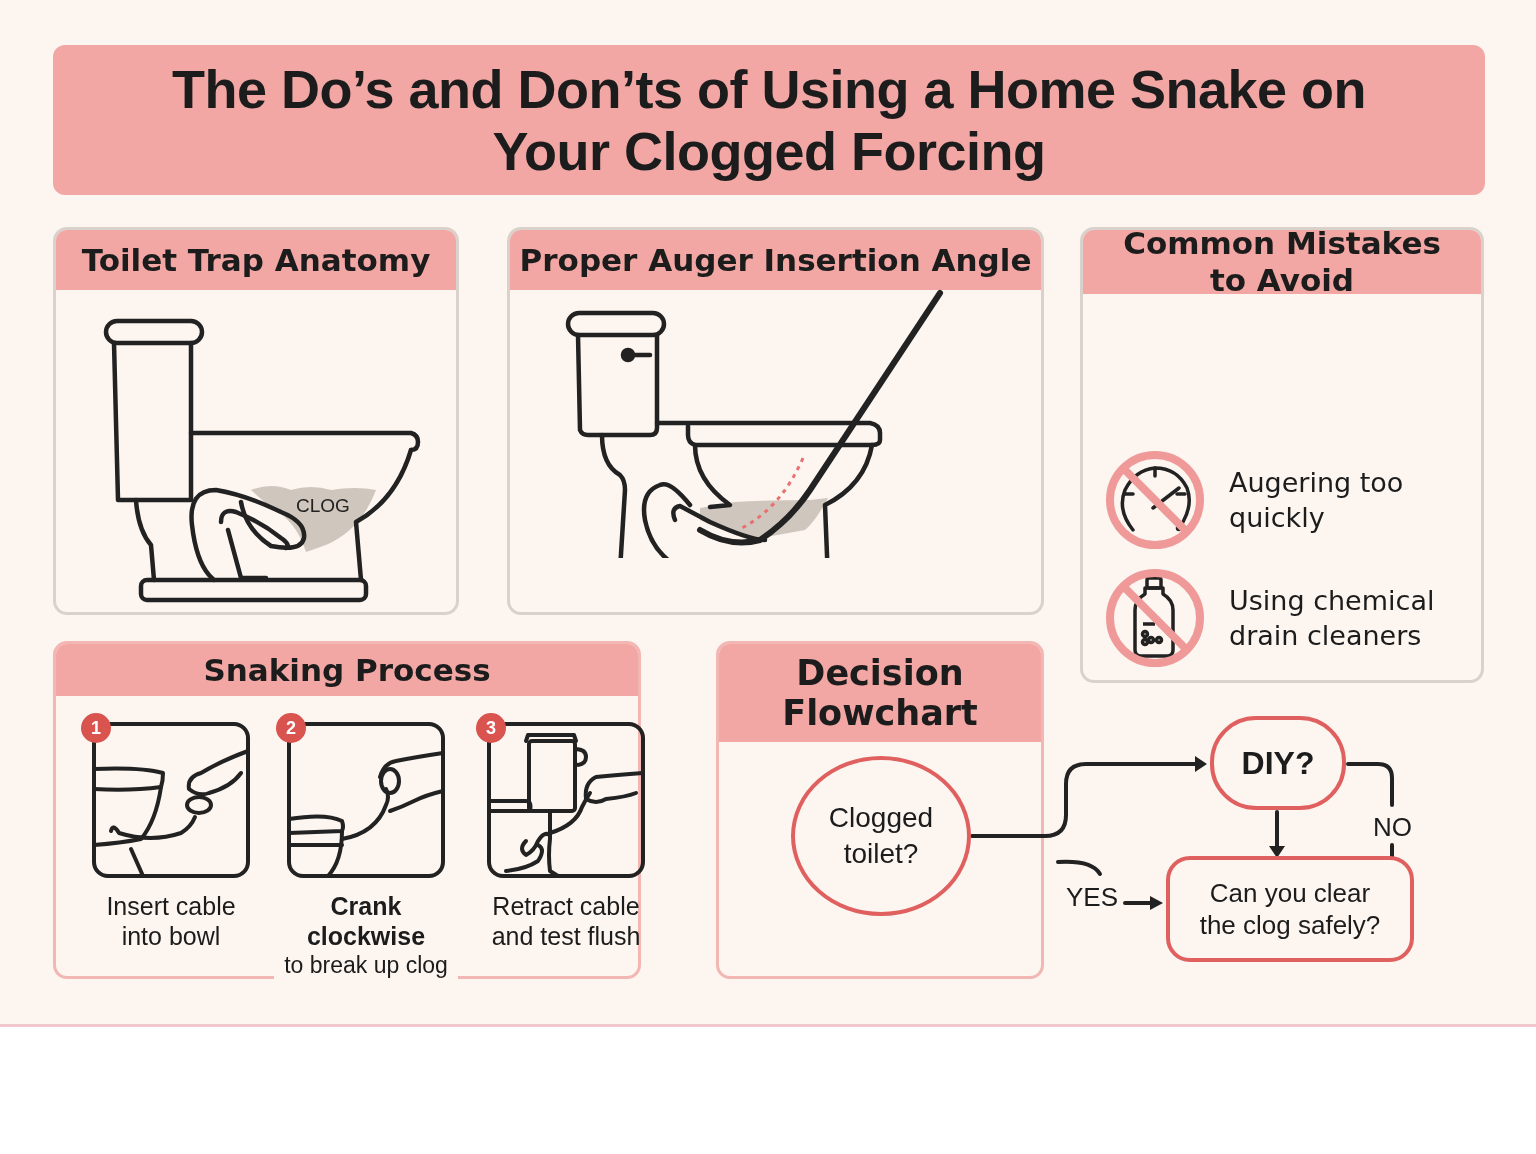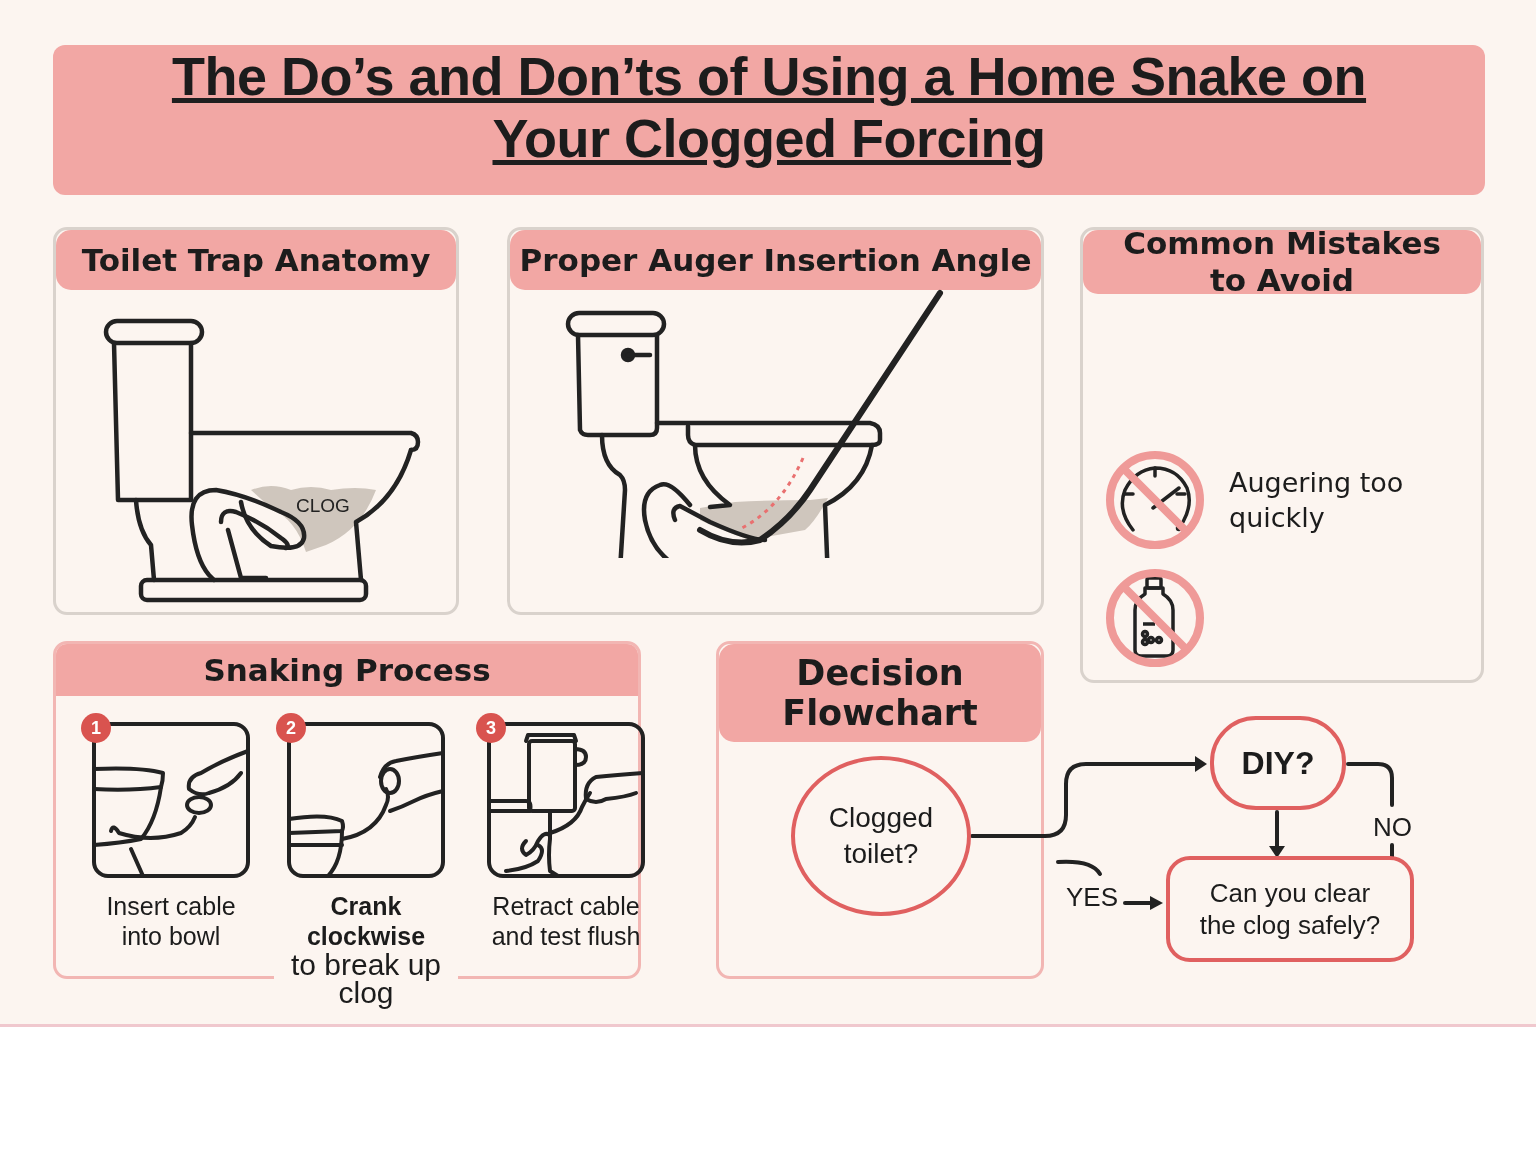--- a/index.html
+++ b/index.html
@@ -13,37 +13,36 @@
     position: absolute; left: 0; top: 0; width: 1536px; height: 1024px;
     background: #fcf5f0;
   }
   .bottom-rule {
     position: absolute; left: 0; top: 1024px; width: 1536px; height: 3px;
     background: #f0c8ce;
   }
   .title-banner {
     position: absolute; left: 53px; top: 45px; width: 1432px; height: 150px;
     background: #f2a7a4; border-radius: 12px;
-    display: flex; align-items: flex-start; justify-content: center; text-align: center; text-decoration: underline;
+    display: flex; align-items: center; justify-content: center; text-align: center;
   }
   .title-banner h1 {
     margin: 0; font-size: 54px; line-height: 62px; font-weight: bold;
     letter-spacing: -0.5px; color: #1c1c1c;
     font-family: "Liberation Sans", sans-serif;
   }
   .panel {
     position: absolute; background: #fcf5f0;
     border: 3px solid #d9d2cc; border-radius: 14px; overflow: hidden;
     box-sizing: border-box;
   }
   .panel-head {
     background: #f2a7a4; display: flex; align-items: center; justify-content: center;
     text-align: center; font-weight: bold; color: #1c1c1c;
     font-family: "DejaVu Sans", sans-serif;
-    border-radius: 15px;
   }
   .panel-pink { border-color: #f2b6b3; }
   svg { display: block; }
   .mistake-row {
     position: absolute; left: 20px; display: flex; align-items: center;
   }
   .mistake-text {
     margin-left: 22px; font-size: 27px; line-height: 35px; color: #1c1c1c;
     font-family: "DejaVu Sans", sans-serif;
   }
@@ -178,20 +177,24 @@
           <path d="M42 22 L60 22 L60 28 Q70 34 70 44 L70 84 Q70 90 64 90 L38 90 Q32 90 32 84 L32 44 Q32 34 42 28 Z"></path>
           <path d="M40 58 L52 58"></path>
           <circle cx="42" cy="68" r="2.5"></circle>
             <circle cx="48" cy="74" r="2.5"></circle>
             <circle cx="56" cy="74" r="2.5"></circle>
             <circle cx="42" cy="76" r="2.5"></circle>
         </g>
         <circle cx="52" cy="52" r="45" fill="none" stroke="#ef9a98" stroke-width="8"></circle>
         <line x1="21" y1="21" x2="83" y2="83" stroke="#ef9a98" stroke-width="8"></line>
       </svg>
+      <div class="mistake-text">
+        <div>Using chemical</div>
+        <div>drain cleaners</div>
+      </div>
     </div>
   </div>
 
   <div class="panel panel-pink" style="left:53px; top:641px; width:588px; height:338px; overflow:visible; border-bottom-color:#f2b6b3;">
     <div class="panel-head" style="height:52px; font-size:31px; border-radius:11px 11px 0 0;">
       <span>Snaking Process</span>
     </div>
 
     <div class="step" style="left:32px; top:77px; width:166px;">
       <div style="position:relative; width:160px; height:158px; margin-left:3px;">
@@ -226,21 +229,21 @@
             <ellipse cx="104" cy="60" rx="9" ry="12"></ellipse>
             <path d="M157 32 Q130 36 110 40 Q98 42 94 56"></path>
             <path d="M157 70 Q140 74 128 80 Q116 86 104 90"></path>
           </g>
         </svg>
         <div class="step-badge">2</div>
       </div>
       <div class="step-caption" style="background:#fcf5f0; position:relative; z-index:2;">
         <div style="font-weight:bold;">Crank</div>
         <div style="font-weight:bold;">clockwise</div>
-        <div style="font-size:30px; line-height:28px;">to break up clog</div>
+        <div style="font-size:23px; line-height:28px;">to break up clog</div>
       </div>
     </div>
 
     <div class="step" style="left:420px; top:77px; width:180px;">
       <div style="position:relative; width:160px; height:158px; margin-left:10px;">
         <svg width="160" height="158" viewBox="0 0 160 158">
           <g fill="none" stroke="#222" stroke-width="4" stroke-linecap="round" stroke-linejoin="round">
             <rect x="3" y="3" width="154" height="152" rx="14"></rect>
             <rect x="43" y="20" width="46" height="70" rx="3"></rect>
             <path d="M40 20 L42 14 L88 14 L90 20"></path>

